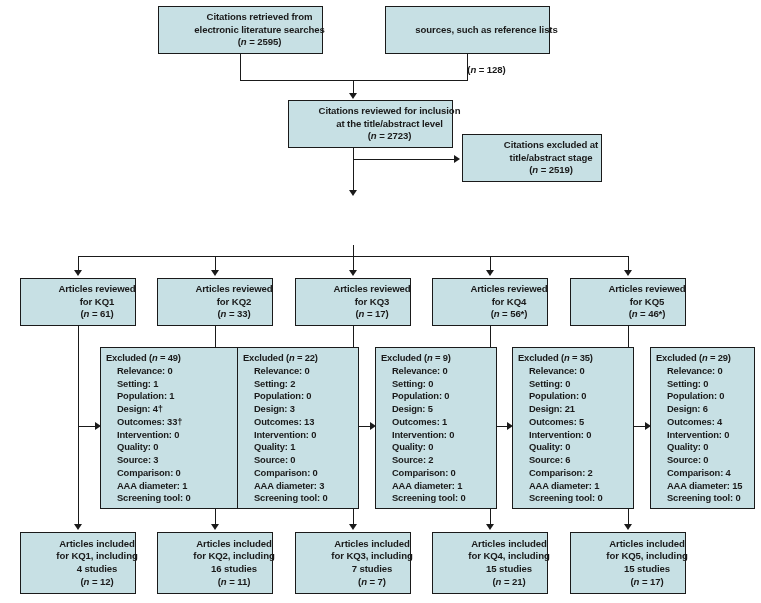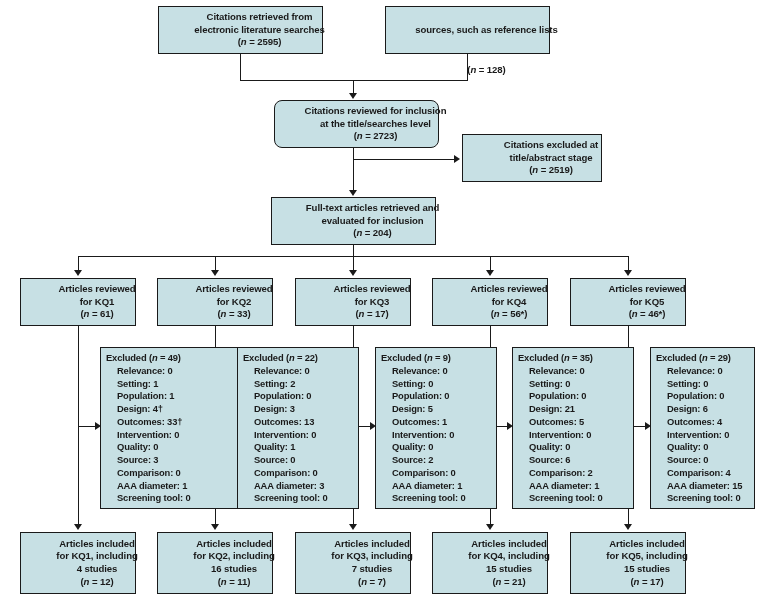--- a/index.html
+++ b/index.html
@@ -98,42 +98,37 @@
     <span class="ln">sources, such as reference lists</span>
     <span class="ln"><span>(</span><span class="ital">n</span><span> = 128)</span></span>
   </div>
 
   <div class="vline" style="left:240px; top:54px; height:26px;"></div>
   <div class="vline" style="left:467px; top:54px; height:26px;"></div>
   <div class="hline" style="left:240px; top:80px; width:228px;"></div>
   <div class="vline" style="left:353px; top:80px; height:15px;"></div>
   <div class="arrow-down" style="left:349px; top:93px;"></div>
 
-  <div class="box" style="left:274px; top:100px; width:165px; height:48px;border-radius:8px;">
+  <div class="box" style="left:288px; top:100px; width:165px; height:48px;">
     <span class="ln">Citations reviewed for inclusion</span>
-    <span class="ln">at the title/searches level</span>
+    <span class="ln">at the title/abstract level</span>
     <span class="ln"><span>(</span><span class="ital">n</span><span> = 2723)</span></span>
   </div>
 
   <div class="box" style="left:462px; top:134px; width:140px; height:48px;align-items:center;">
     <span class="ln">Citations excluded at</span>
     <span class="ln">title/abstract stage</span>
     <span class="ln"><span>(</span><span class="ital">n</span><span> = 2519)</span></span>
   </div>
 
   <div class="vline" style="left:353px; top:148px; height:45px;"></div>
   <div class="hline" style="left:353px; top:159px; width:102px;"></div>
   <div class="arrow-right" style="left:454px; top:155px;"></div>
   <div class="arrow-down" style="left:349px; top:190px;"></div>
 
-  <div class="box" style="left:271px; top:197px; width:165px; height:48px;">
-    <span class="ln">Full-text articles retrieved and</span>
-    <span class="ln">evaluated for inclusion</span>
-    <span class="ln"><span>(</span><span class="ital">n</span><span> = 204)</span></span>
-  </div>
 
   <div class="vline" style="left:353px; top:245px; height:12px;"></div>
   <div class="hline" style="left:78px; top:256px; width:550px;"></div>
 
   <div class="vline" style="left:78px; top:256px; height:16px;"></div>
   <div class="arrow-down" style="left:74px; top:270px;"></div>
   <div class="vline" style="left:215px; top:256px; height:16px;"></div>
   <div class="arrow-down" style="left:211px; top:270px;"></div>
   <div class="vline" style="left:353px; top:256px; height:16px;"></div>
   <div class="arrow-down" style="left:349px; top:270px;"></div>

